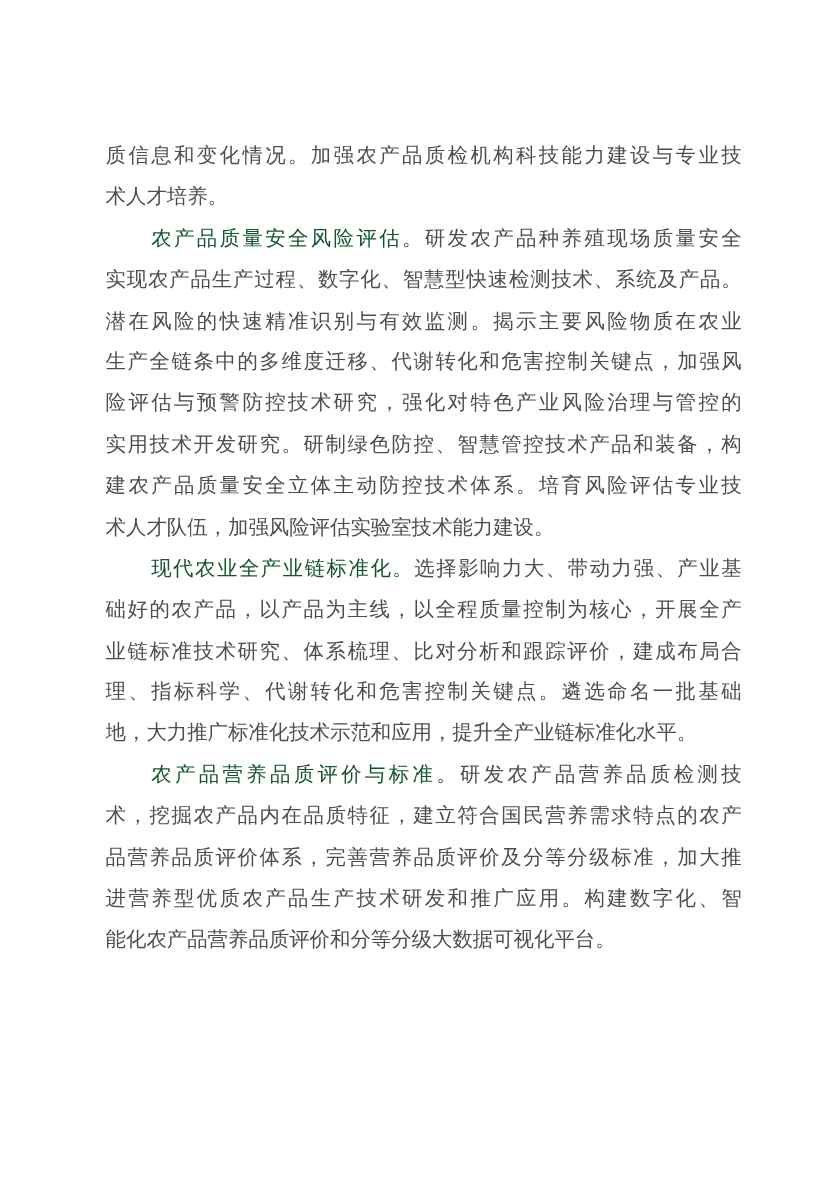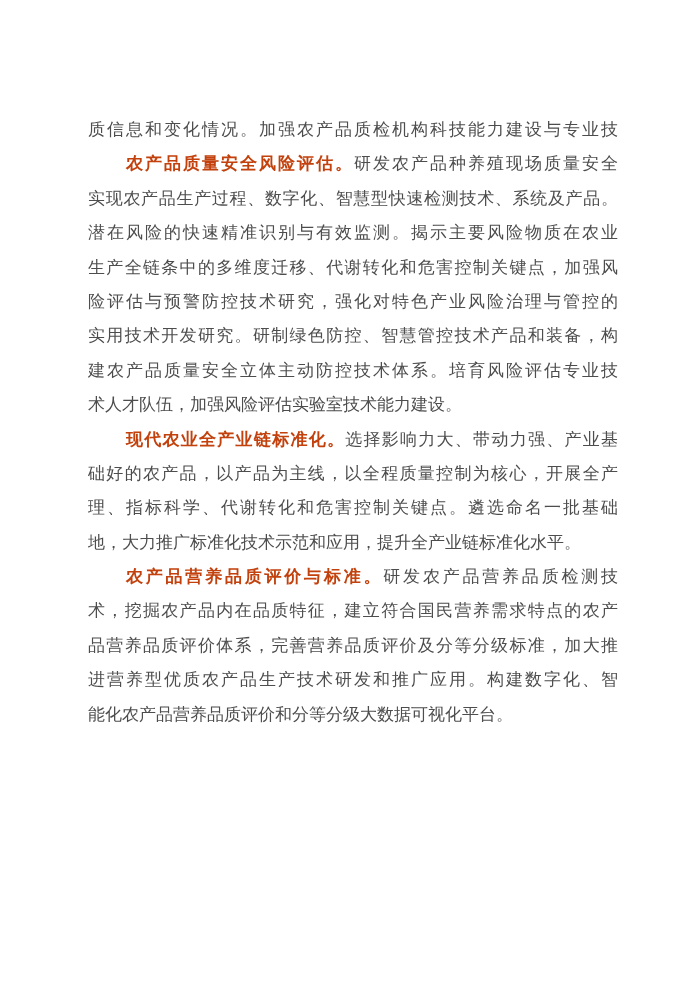--- a/index.html
+++ b/index.html
@@ -33,49 +33,51 @@
   }
   .line.last {
     text-align: left;
     text-align-last: left;
     letter-spacing: 0;
   }
   .line.indent {
     text-indent: 38px;
   }
   .line b {
-    font-weight: bold;
-    color: #c2410c;
+    font-weight: normal;
+    color: #14532d;
   }
   .pagenum {
     position: absolute;
     top: 889px;
     right: 102px;
     font-size: 17px;
     line-height: 22px;
     color: #6d28d9;
     letter-spacing: 1px;
   }
 </style>
 </head>
 <body>
 
 <div class="page">
   <main class="textblock">
       <div class="line">质信息和变化情况。加强农产品质检机构科技能力建设与专业技</div>
+      <div class="line last">术人才培养。</div>
       <div class="line indent"><b>农产品质量安全风险评估。</b>研发农产品种养殖现场质量安全</div>
       <div class="line">实现农产品生产过程、数字化、智慧型快速检测技术、系统及产品。</div>
       <div class="line">潜在风险的快速精准识别与有效监测。揭示主要风险物质在农业</div>
       <div class="line">生产全链条中的多维度迁移、代谢转化和危害控制关键点，加强风</div>
       <div class="line">险评估与预警防控技术研究，强化对特色产业风险治理与管控的</div>
       <div class="line">实用技术开发研究。研制绿色防控、智慧管控技术产品和装备，构</div>
       <div class="line">建农产品质量安全立体主动防控技术体系。培育风险评估专业技</div>
       <div class="line last">术人才队伍，加强风险评估实验室技术能力建设。</div>
       <div class="line indent"><b>现代农业全产业链标准化。</b>选择影响力大、带动力强、产业基</div>
       <div class="line">础好的农产品，以产品为主线，以全程质量控制为核心，开展全产</div>
+      <div class="line">业链标准技术研究、体系梳理、比对分析和跟踪评价，建成布局合</div>
       <div class="line">理、指标科学、代谢转化和危害控制关键点。遴选命名一批基础</div>
       <div class="line last">地，大力推广标准化技术示范和应用，提升全产业链标准化水平。</div>
       <div class="line indent"><b>农产品营养品质评价与标准。</b>研发农产品营养品质检测技</div>
       <div class="line">术，挖掘农产品内在品质特征，建立符合国民营养需求特点的农产</div>
       <div class="line">品营养品质评价体系，完善营养品质评价及分等分级标准，加大推</div>
       <div class="line">进营养型优质农产品生产技术研发和推广应用。构建数字化、智</div>
       <div class="line last">能化农产品营养品质评价和分等分级大数据可视化平台。</div>
     </main>
   <div class="pagenum">— 21 —</div>
 </div>

